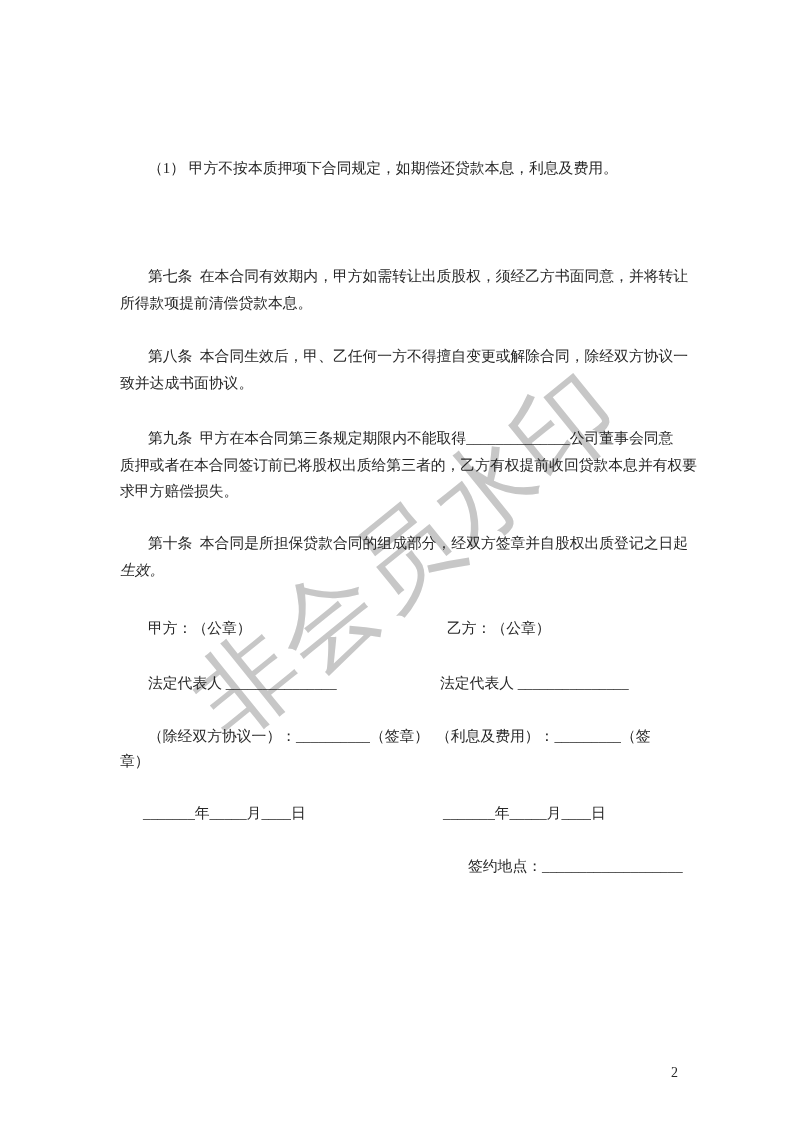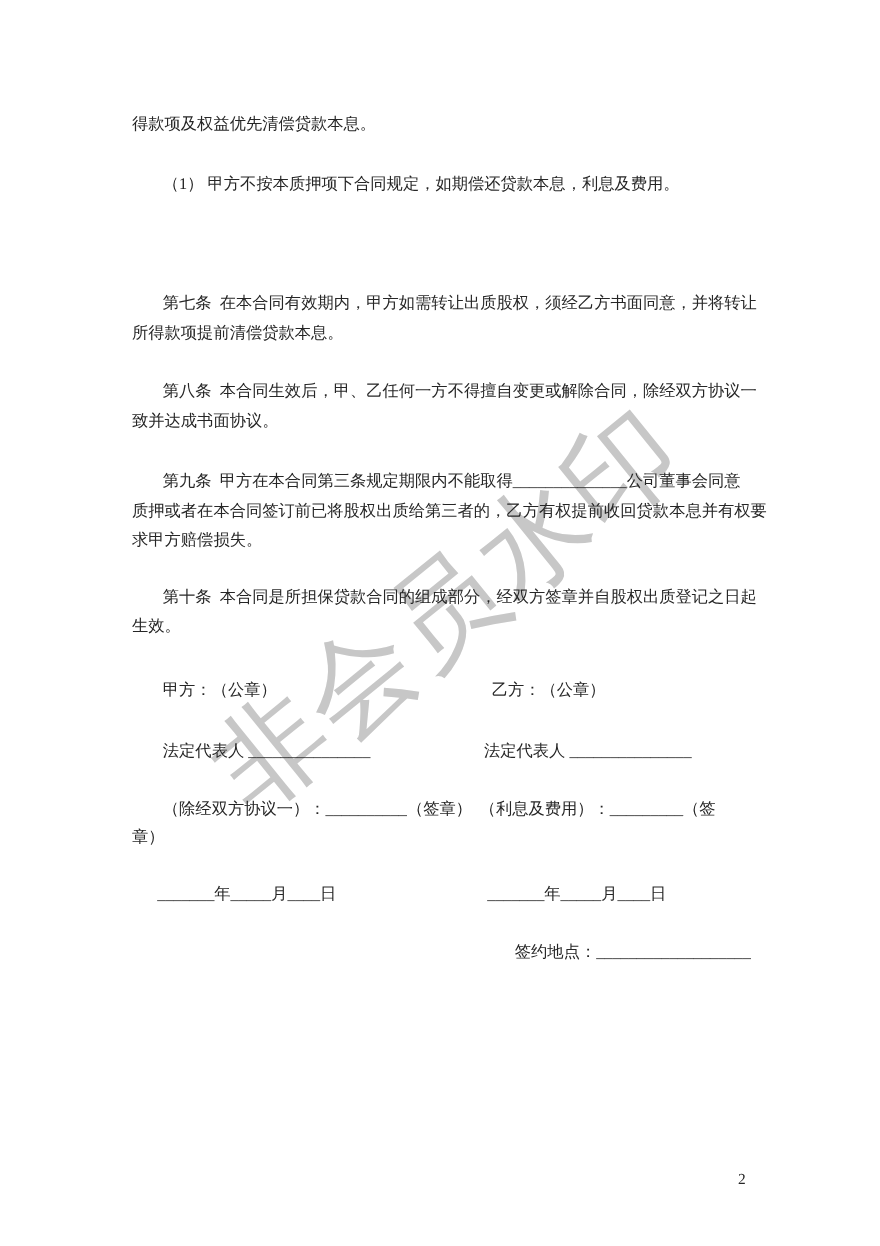--- a/index.html
+++ b/index.html
@@ -40,41 +40,40 @@
   .L2{left:148px;top:158px;}
   .L3{left:148px;top:211px;}
   .L4{left:148px;top:266px;}
   .L5{left:120px;top:293px;}
   .L6{left:148px;top:346px;}
   .L7{left:120px;top:373px;text-align:center;}
   .L8{left:148px;top:428px;}
   .L9{left:120px;top:455px;}
   .L10{left:120px;top:481px;}
   .L11{left:148px;top:533px;}
-  .L12{left:120px;top:560px;}
+  .L12{left:120px;top:560px;font-style:italic;}
   .SigA{left:148px;top:618px;}
   .SigB{left:447px;top:618px;}
   .RepA{left:148px;top:673px;}
   .RepB{left:440px;top:673px;}
   .AgA{left:148px;top:726px;}
   .AgB{left:436px;top:726px;}
   .AgWrap{left:120px;top:751px;}
   .DateA{left:143px;top:803px;}
   .DateB{left:443px;top:803px;}
   .Loc{left:440px;top:856px;margin-left:28px;}
   .PageNum{left:671px;top:1062px;font-size:14px;}
 </style>
 </head>
 <body>
 
 <div class="page">
 
   <div class="watermark">非会员水印</div>
 
-  <div class="line L1">得款项及权益优先清偿贷款本息。</div>
 
   <div class="line L2">（1） 甲方不按本质押项下合同规定，如期偿还贷款本息，利息及费用。</div>
 
 
   <div class="line L4"><span class="b">第七条</span><span>  在本合同有效期内，甲方如需转让出质股权，须经乙方书面同意，并将转让</span></div>
   <div class="line L5">所得款项提前清偿贷款本息。</div>
 
   <div class="line L6"><span class="b">第八条</span><span>  本合同生效后，甲、乙任何一方不得擅自变更或解除合同，除经双方协议一</span></div>
   <div class="line L7">致并达成书面协议。</div>
 

